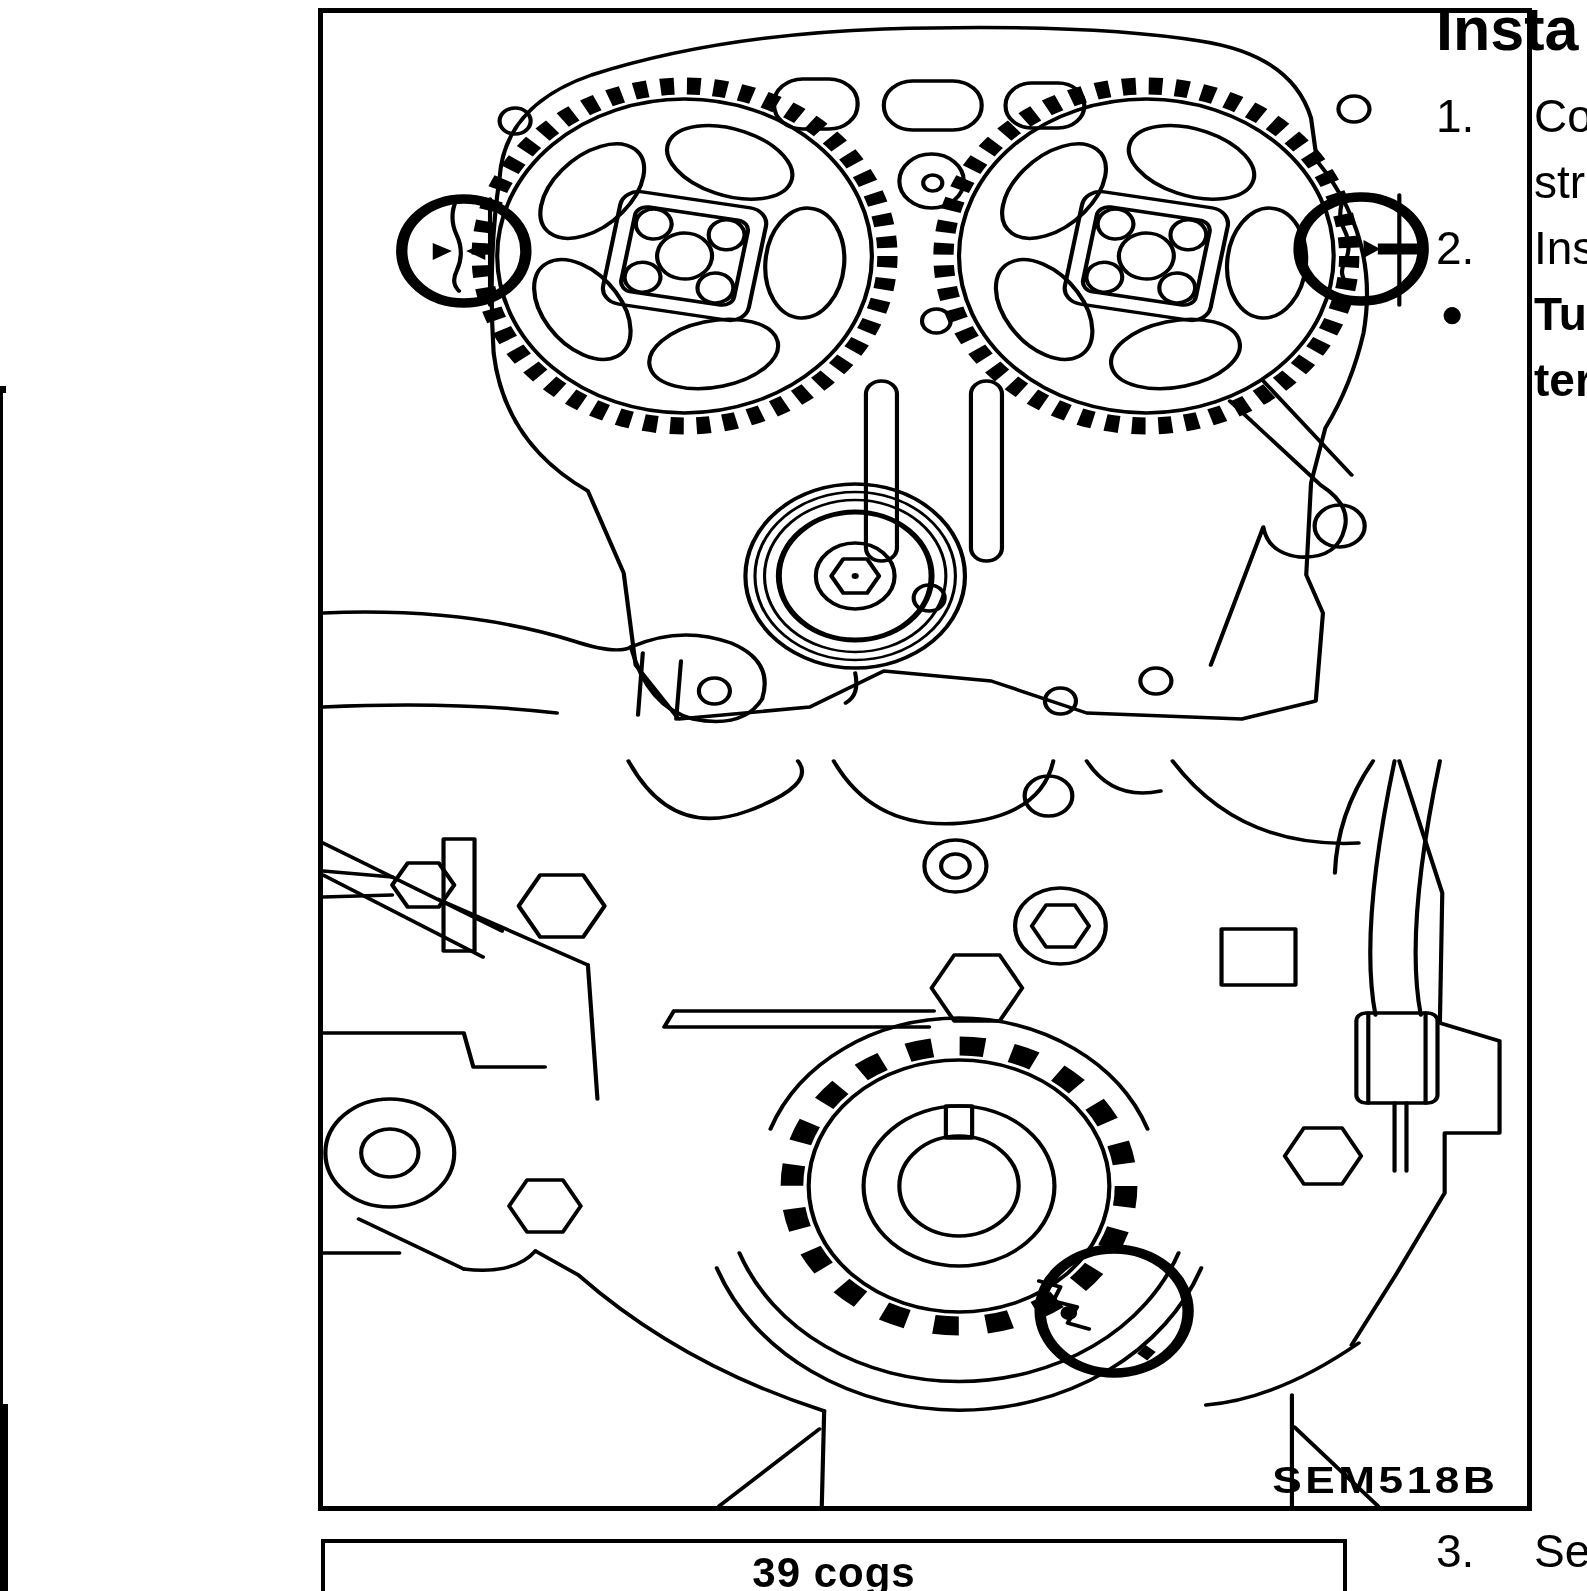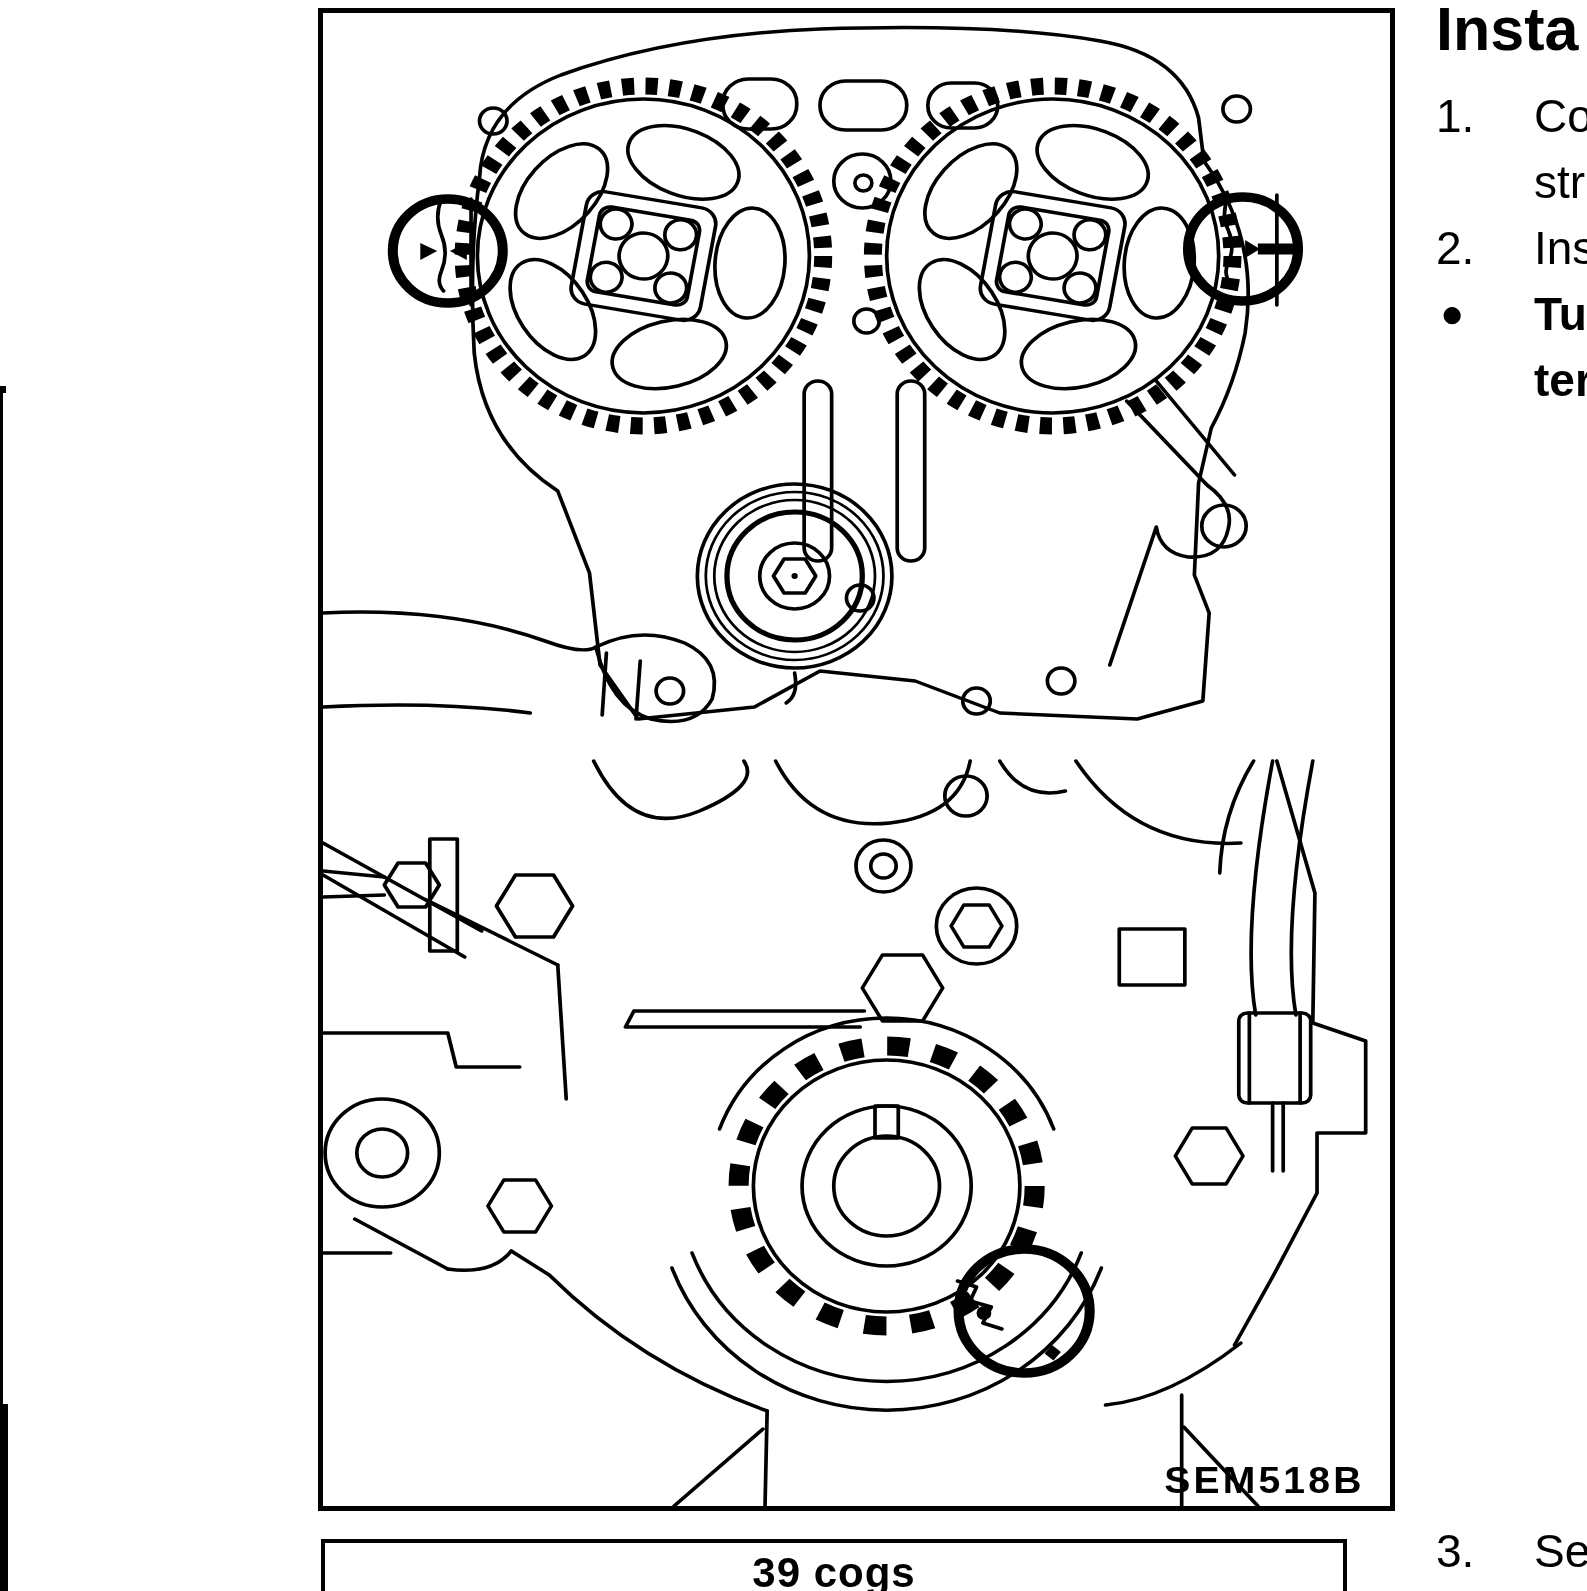--- a/index.html
+++ b/index.html
@@ -9,21 +9,21 @@
     background:#ffffff; overflow:hidden;
     font-family:"Liberation Sans", sans-serif; color:#000;
   }
   
   .edge-thin  { position:absolute; left:0; top:390px;  width:3px;  height:1016px; background:#000; }
   .edge-thick { position:absolute; left:0; top:1404px; width:8px;  height:190px;  background:#000; }
   .edge-tick  { position:absolute; left:0; top:386px;  width:6px;  height:7px;    background:#000; }
 
   
   .figure-frame {
-    position:absolute; left:318px; top:8px; width:1077px; height:1503px;
+    position:absolute; left:318px; top:8px; width:1214px; height:1503px;
     border:5px solid #000; background:#fff;
   }
   .figure-frame svg { position:absolute; left:0; top:0; width:100%; height:100%; }
 
   
   .cogs-frame {
     position:absolute; left:321px; top:1539px; width:1026px; height:70px;
     border:4px solid #000; background:#fff; text-align:center;
   }
   .cogs-label {

